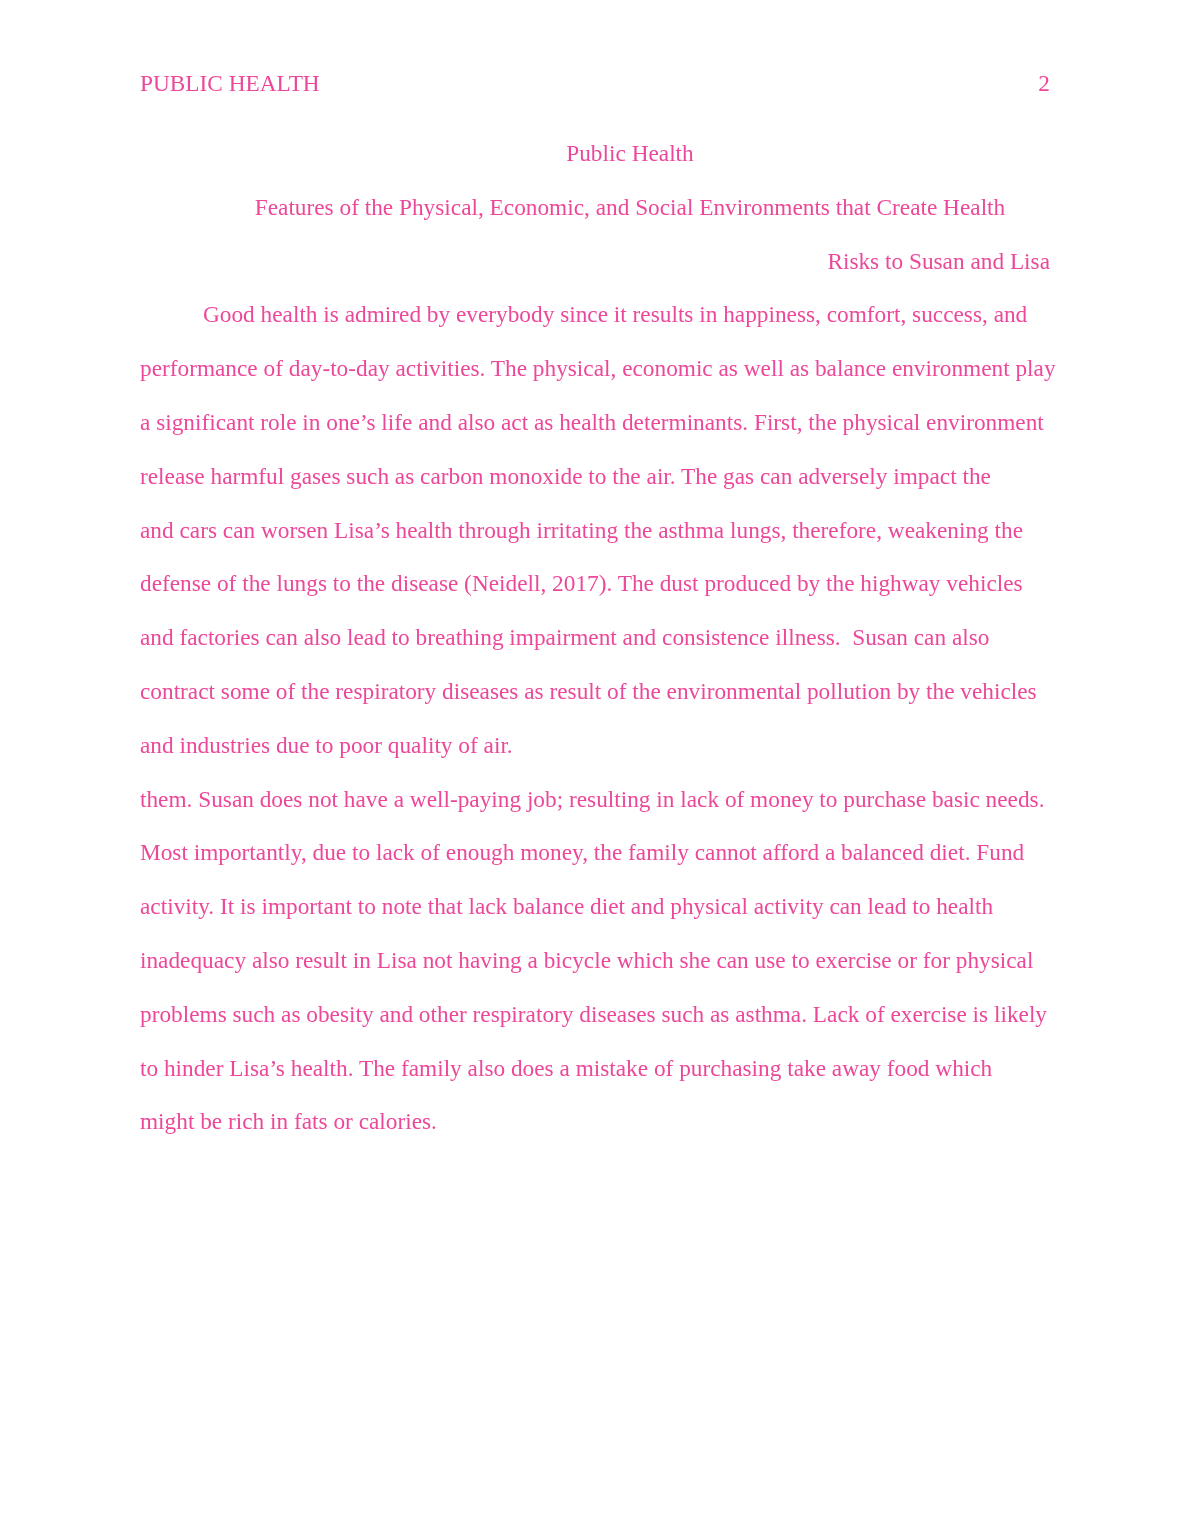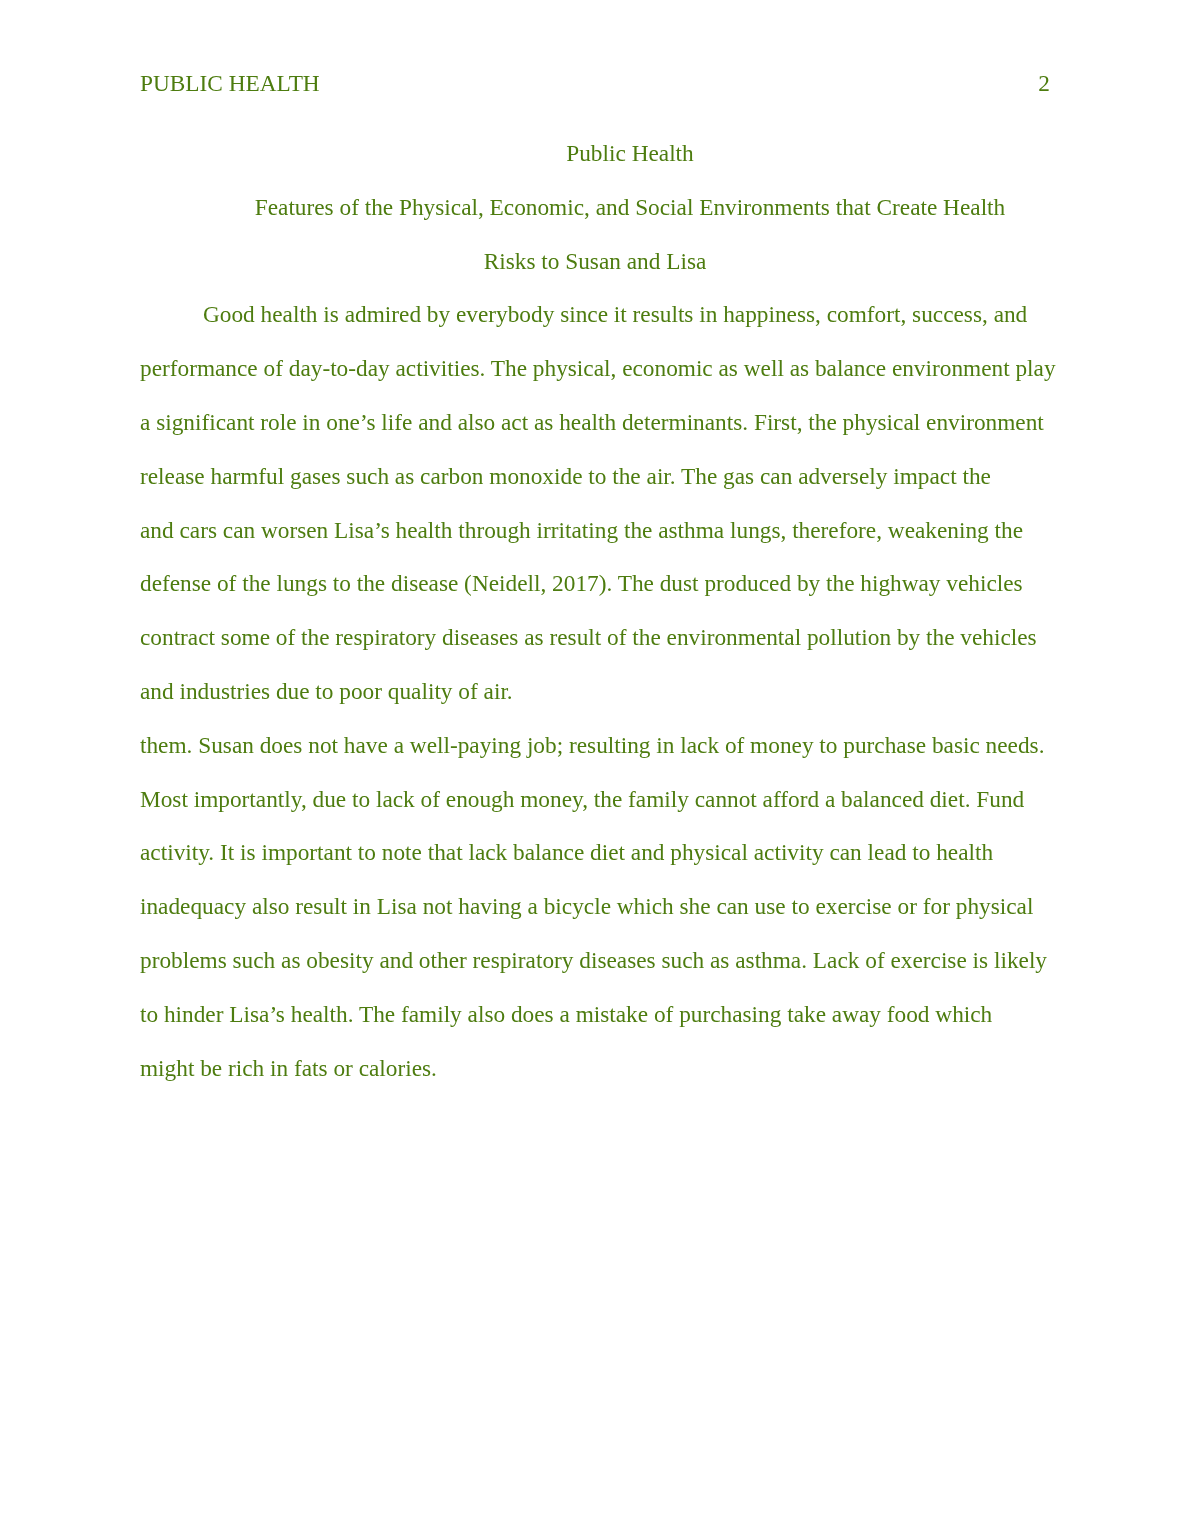--- a/index.html
+++ b/index.html
@@ -5,21 +5,21 @@
   html, body {
     margin: 0;
     padding: 0;
     background: #ffffff;
   }
   .page {
     position: relative;
     width: 1190px;
     height: 1540px;
     background: #ffffff;
-    color: #4d7c0f;
+    color: #ec4899;
     font-family: "Liberation Serif", "DejaVu Serif", serif;
     font-size: 23.3px;
     overflow: hidden;
   }
   .running-header {
     position: absolute;
     top: 70px;
     left: 140px;
     width: 910px;
     display: flex;
@@ -31,21 +31,21 @@
     position: absolute;
     top: 127px;
     left: 140px;
     width: 910px;
   }
   .line {
     line-height: 53.8px;
     white-space: pre;
   }
   .centered {
-    text-align: center;
+    text-align: right;
   }
   
   .indent-center {
     text-align: center;
     text-indent: 70px;
   }
   .para-first {
     text-indent: 63px;
   }
   .bold {
@@ -71,20 +71,21 @@
       <div class="line centered bold">Risks to Susan and Lisa</div>
     </div>
 
     <div>
       <div class="line para-first">Good health is admired by everybody since it results in happiness, comfort, success, and</div>
       <div class="line">performance of day-to-day activities. The physical, economic as well as balance environment play</div>
       <div class="line">a significant role in one’s life and also act as health determinants. First, the physical environment</div>
       <div class="line">release harmful gases such as carbon monoxide to the air. The gas can adversely impact the</div>
       <div class="line">and cars can worsen Lisa’s health through irritating the asthma lungs, therefore, weakening the</div>
       <div class="line">defense of the lungs to the disease (Neidell, 2017). The dust produced by the highway vehicles</div>
+      <div class="line">and factories can also lead to breathing impairment and consistence illness.  Susan can also</div>
       <div class="line">contract some of the respiratory diseases as result of the environmental pollution by the vehicles</div>
       <div class="line">and industries due to poor quality of air.</div>
     </div>
 
     <div>
       <div class="line">them. Susan does not have a well-paying job; resulting in lack of money to purchase basic needs.</div>
       <div class="line">Most importantly, due to lack of enough money, the family cannot afford a balanced diet. Fund</div>
       <div class="line">activity. It is important to note that lack balance diet and physical activity can lead to health</div>
       <div class="line">inadequacy also result in Lisa not having a bicycle which she can use to exercise or for physical</div>
       <div class="line">problems such as obesity and other respiratory diseases such as asthma. Lack of exercise is likely</div>

